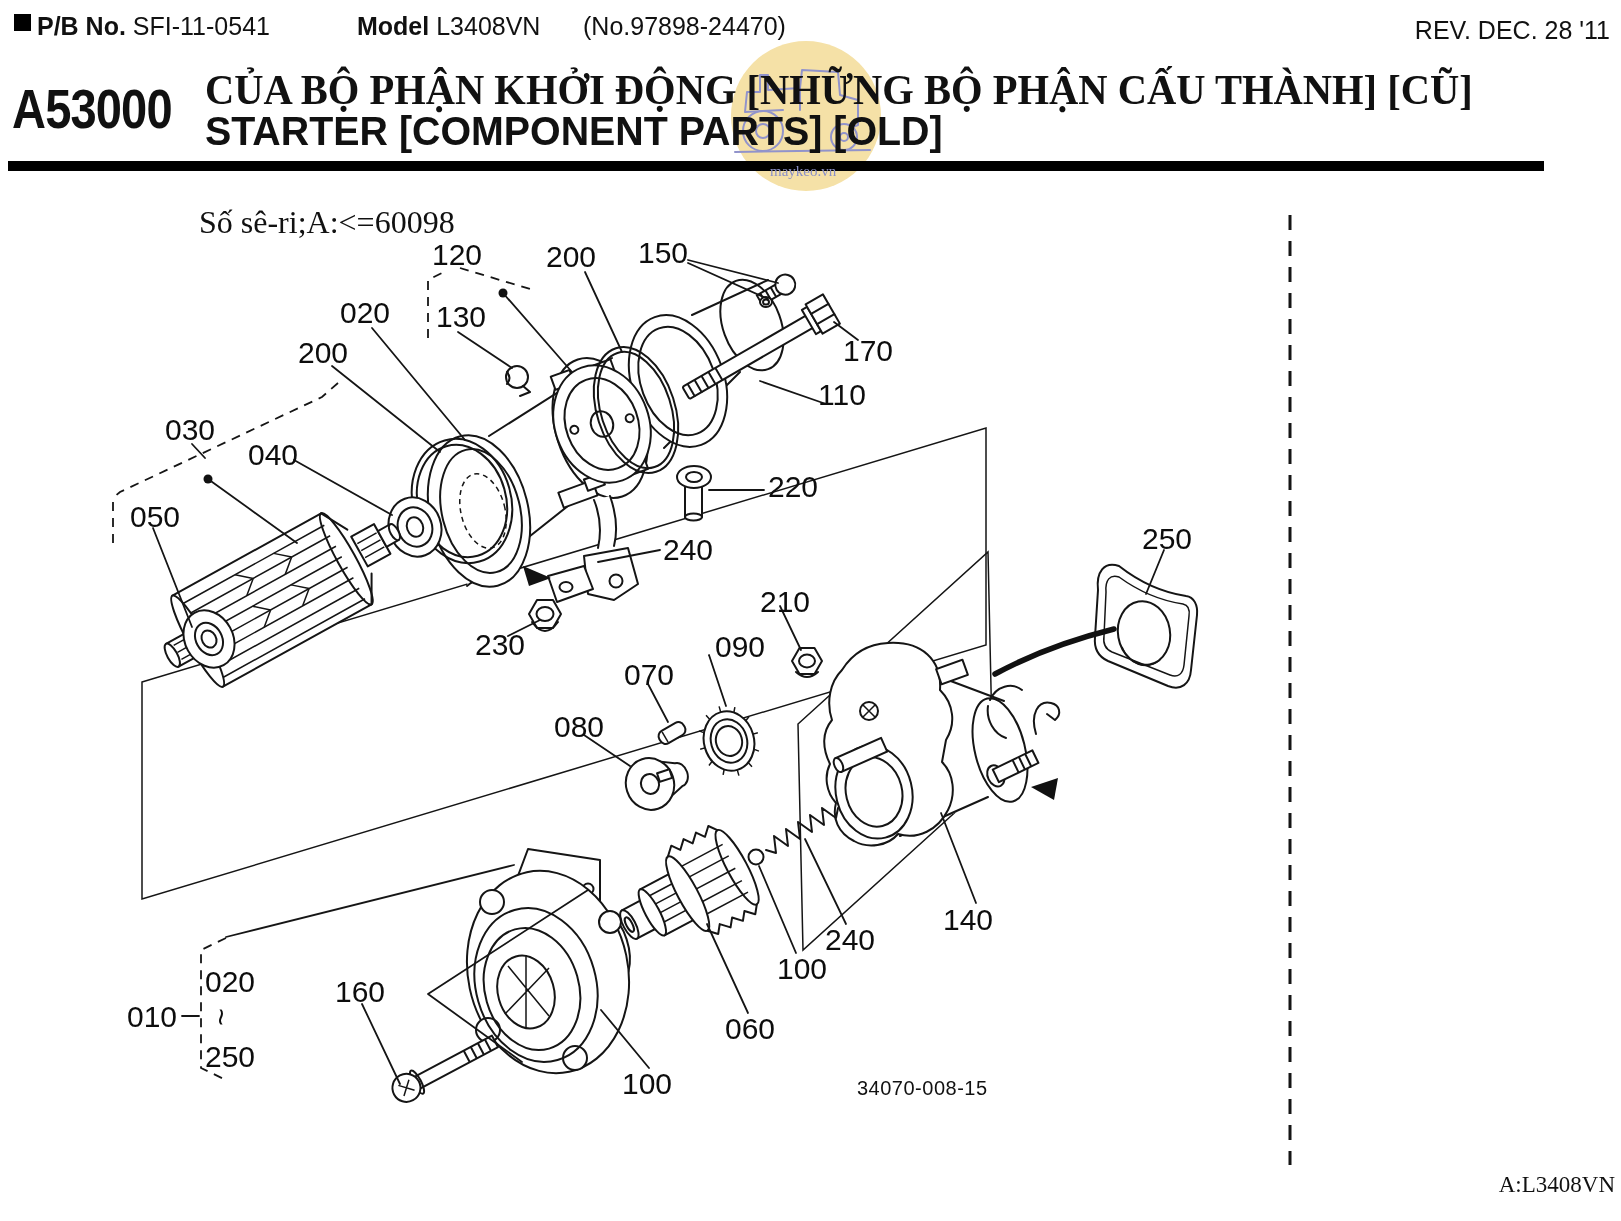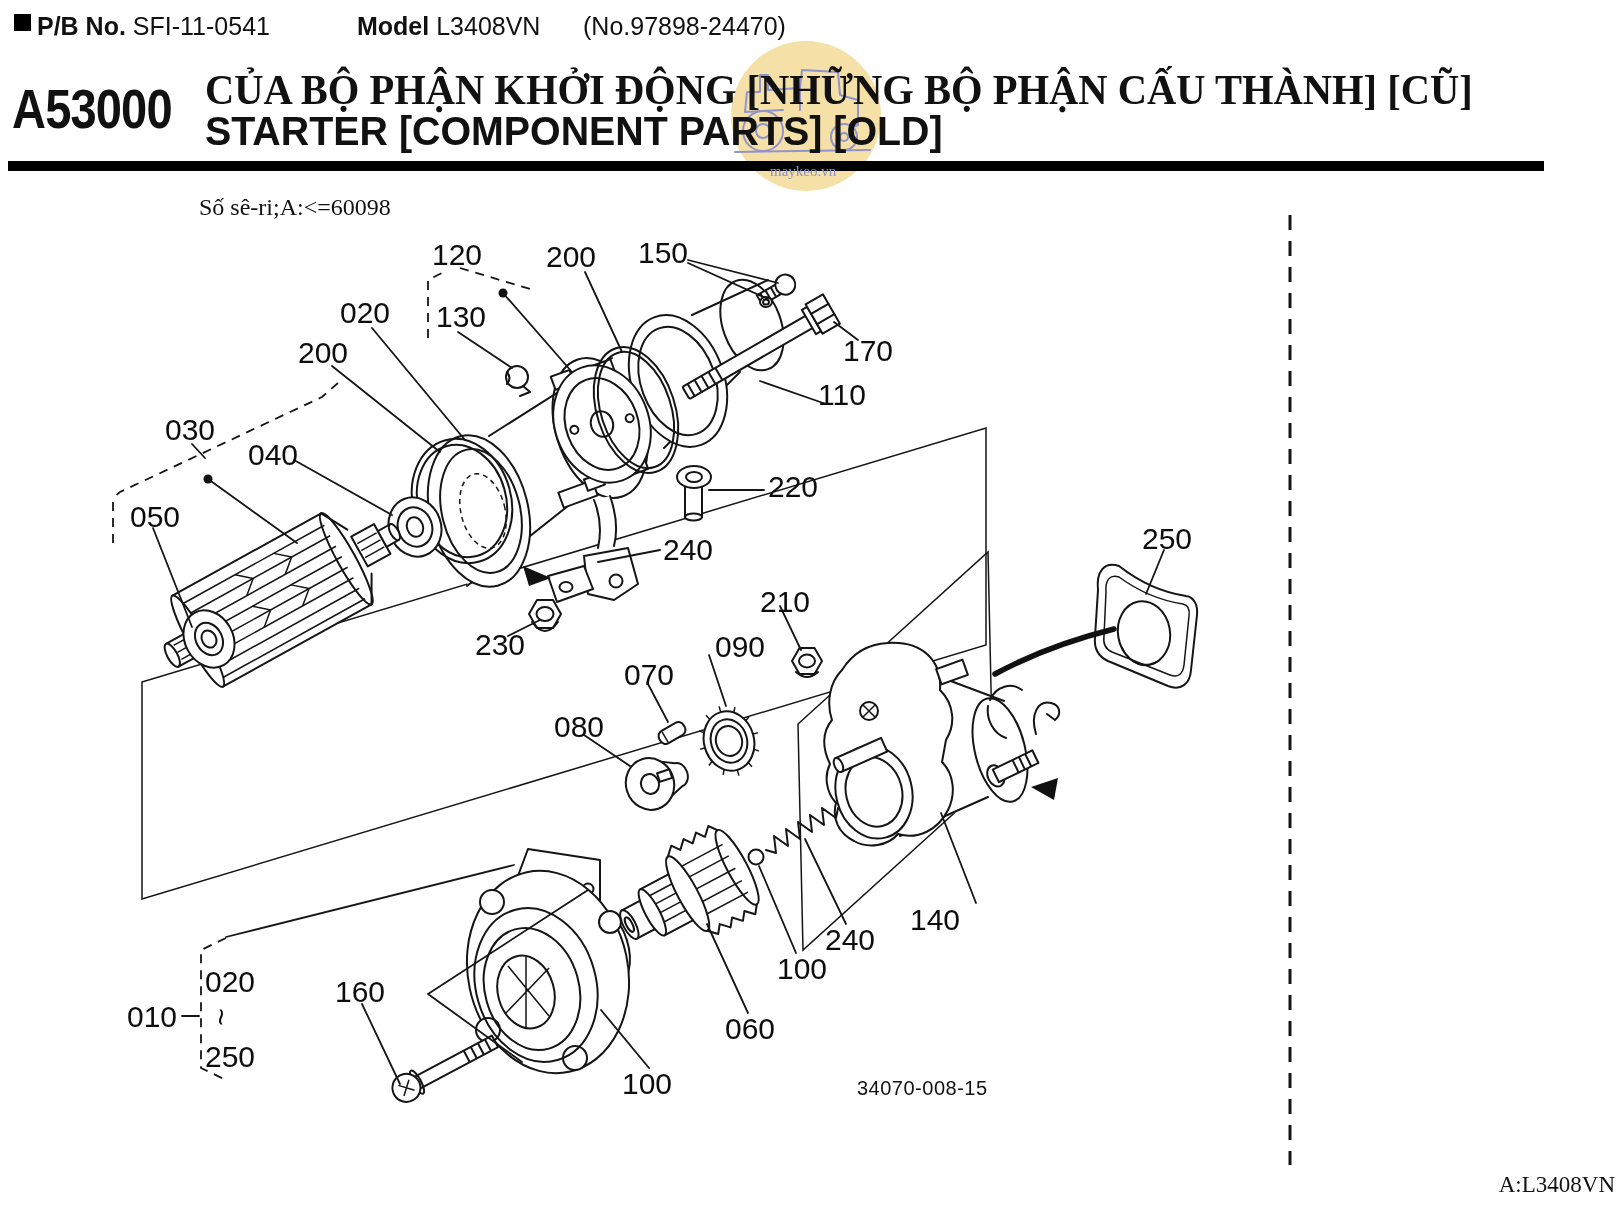--- a/index.html
+++ b/index.html
@@ -11,21 +11,21 @@
   .b{font-weight:bold;}
   #blk-square{left:14px;top:14px;width:17px;height:17px;background:#000;}
   #pb{left:37px;top:12px;}
   #model{left:357px;top:12px;}
   #docno{left:583px;top:12px;}
   #rev{left:1240px;top:16px;width:370px;text-align:right;}
   #code{left:12px;top:76px;font-size:56px;font-weight:bold;transform:scaleX(.84);transform-origin:left top;letter-spacing:-1px;}
   #title-vi{left:205px;top:66px;font-size:42px;font-weight:bold;font-family:"Liberation Serif",serif;white-space:nowrap;transform:scaleX(.965);transform-origin:left top;}
   #title-en{left:205px;top:108px;font-size:41px;font-weight:bold;white-space:nowrap;transform:scaleX(.96);transform-origin:left top;}
   #bar{left:8px;top:161px;width:1536px;height:10px;background:#000;}
-  #serialnote{left:199px;top:194px;font-size:24px;font-family:"Liberation Serif",serif;}
+  #serialnote{left:199px;top:204px;font-size:32px;font-family:"Liberation Serif",serif;}
   
   #wm{left:731px;top:41px;width:150px;height:150px;border-radius:50%;background:#f5e1a7;z-index:0;}
   #wm-url{left:770px;top:163px;font-size:15px;font-family:"Liberation Serif",serif;color:#8a8fc7;z-index:3;}
   .overwm{z-index:2;}
   
   .plabel{position:absolute;font-size:30px;line-height:1;color:#0d0d0d;letter-spacing:0;z-index:4;white-space:nowrap;}
   #tilde{transform:rotate(90deg);transform-origin:center;}
   #figcode{left:857px;top:1077px;font-size:20px;letter-spacing:.5px;}
   #footer-model{left:1380px;top:1172px;width:235px;text-align:right;font-size:23px;font-family:Liberation Serif, serif;}
   svg{position:absolute;left:0;top:0;z-index:1;}
@@ -42,20 +42,21 @@
 <body>
 
 <div id="page">
 
   <div class="abs" id="wm"></div>
 
   <div class="abs overwm" id="blk-square"></div>
   <div class="abs hdr-row overwm" id="pb"><span class="b">P/B No.</span> <span>SFI-11-0541</span></div>
   <div class="abs hdr-row overwm" id="model"><span class="b">Model</span> <span>L3408VN</span></div>
   <div class="abs hdr-row overwm" id="docno">(No.97898-24470)</div>
+  <div class="abs hdr-row overwm" id="rev">REV. DEC. 28 '11</div>
 
   <div class="abs overwm" id="code">A53000</div>
   <div class="abs overwm" id="title-vi">CỦA BỘ PHẬN KHỞI ĐỘNG [NHỮNG BỘ PHẬN CẤU THÀNH] [CŨ]</div>
   <div class="abs overwm" id="title-en">STARTER [COMPONENT PARTS] [OLD]</div>
   <div class="abs overwm" id="bar"></div>
   <div class="abs" id="wm-url">maykeo.vn</div>
 
   <div class="abs" id="serialnote">Số sê-ri;A:&lt;=60098</div>
 
   <svg width="1621" height="1221" viewBox="0 0 1621 1221">
@@ -341,21 +342,21 @@
   <div class="plabel" style="left:248px;top:440px">040</div>
   <div class="plabel" style="left:130px;top:502px">050</div>
   <div class="plabel" style="left:768px;top:472px">220</div>
   <div class="plabel" style="left:663px;top:535px">240</div>
   <div class="plabel" style="left:475px;top:630px">230</div>
   <div class="plabel" style="left:760px;top:587px">210</div>
   <div class="plabel" style="left:715px;top:632px">090</div>
   <div class="plabel" style="left:624px;top:660px">070</div>
   <div class="plabel" style="left:554px;top:712px">080</div>
   <div class="plabel" style="left:1142px;top:524px">250</div>
-  <div class="plabel" style="left:910px;top:905px">140</div>
+  <div class="plabel" style="left:943px;top:905px">140</div>
   <div class="plabel" style="left:825px;top:925px">240</div>
   <div class="plabel" style="left:777px;top:954px">100</div>
   <div class="plabel" style="left:725px;top:1014px">060</div>
   <div class="plabel" style="left:622px;top:1069px">100</div>
   <div class="plabel" style="left:335px;top:977px">160</div>
 
   <div class="plabel" style="left:127px;top:1002px">010</div>
   <div class="plabel" style="left:205px;top:967px">020</div>
   <div class="plabel" id="tilde" style="left:212px;top:1002px">~</div>
   <div class="plabel" style="left:205px;top:1042px">250</div>

